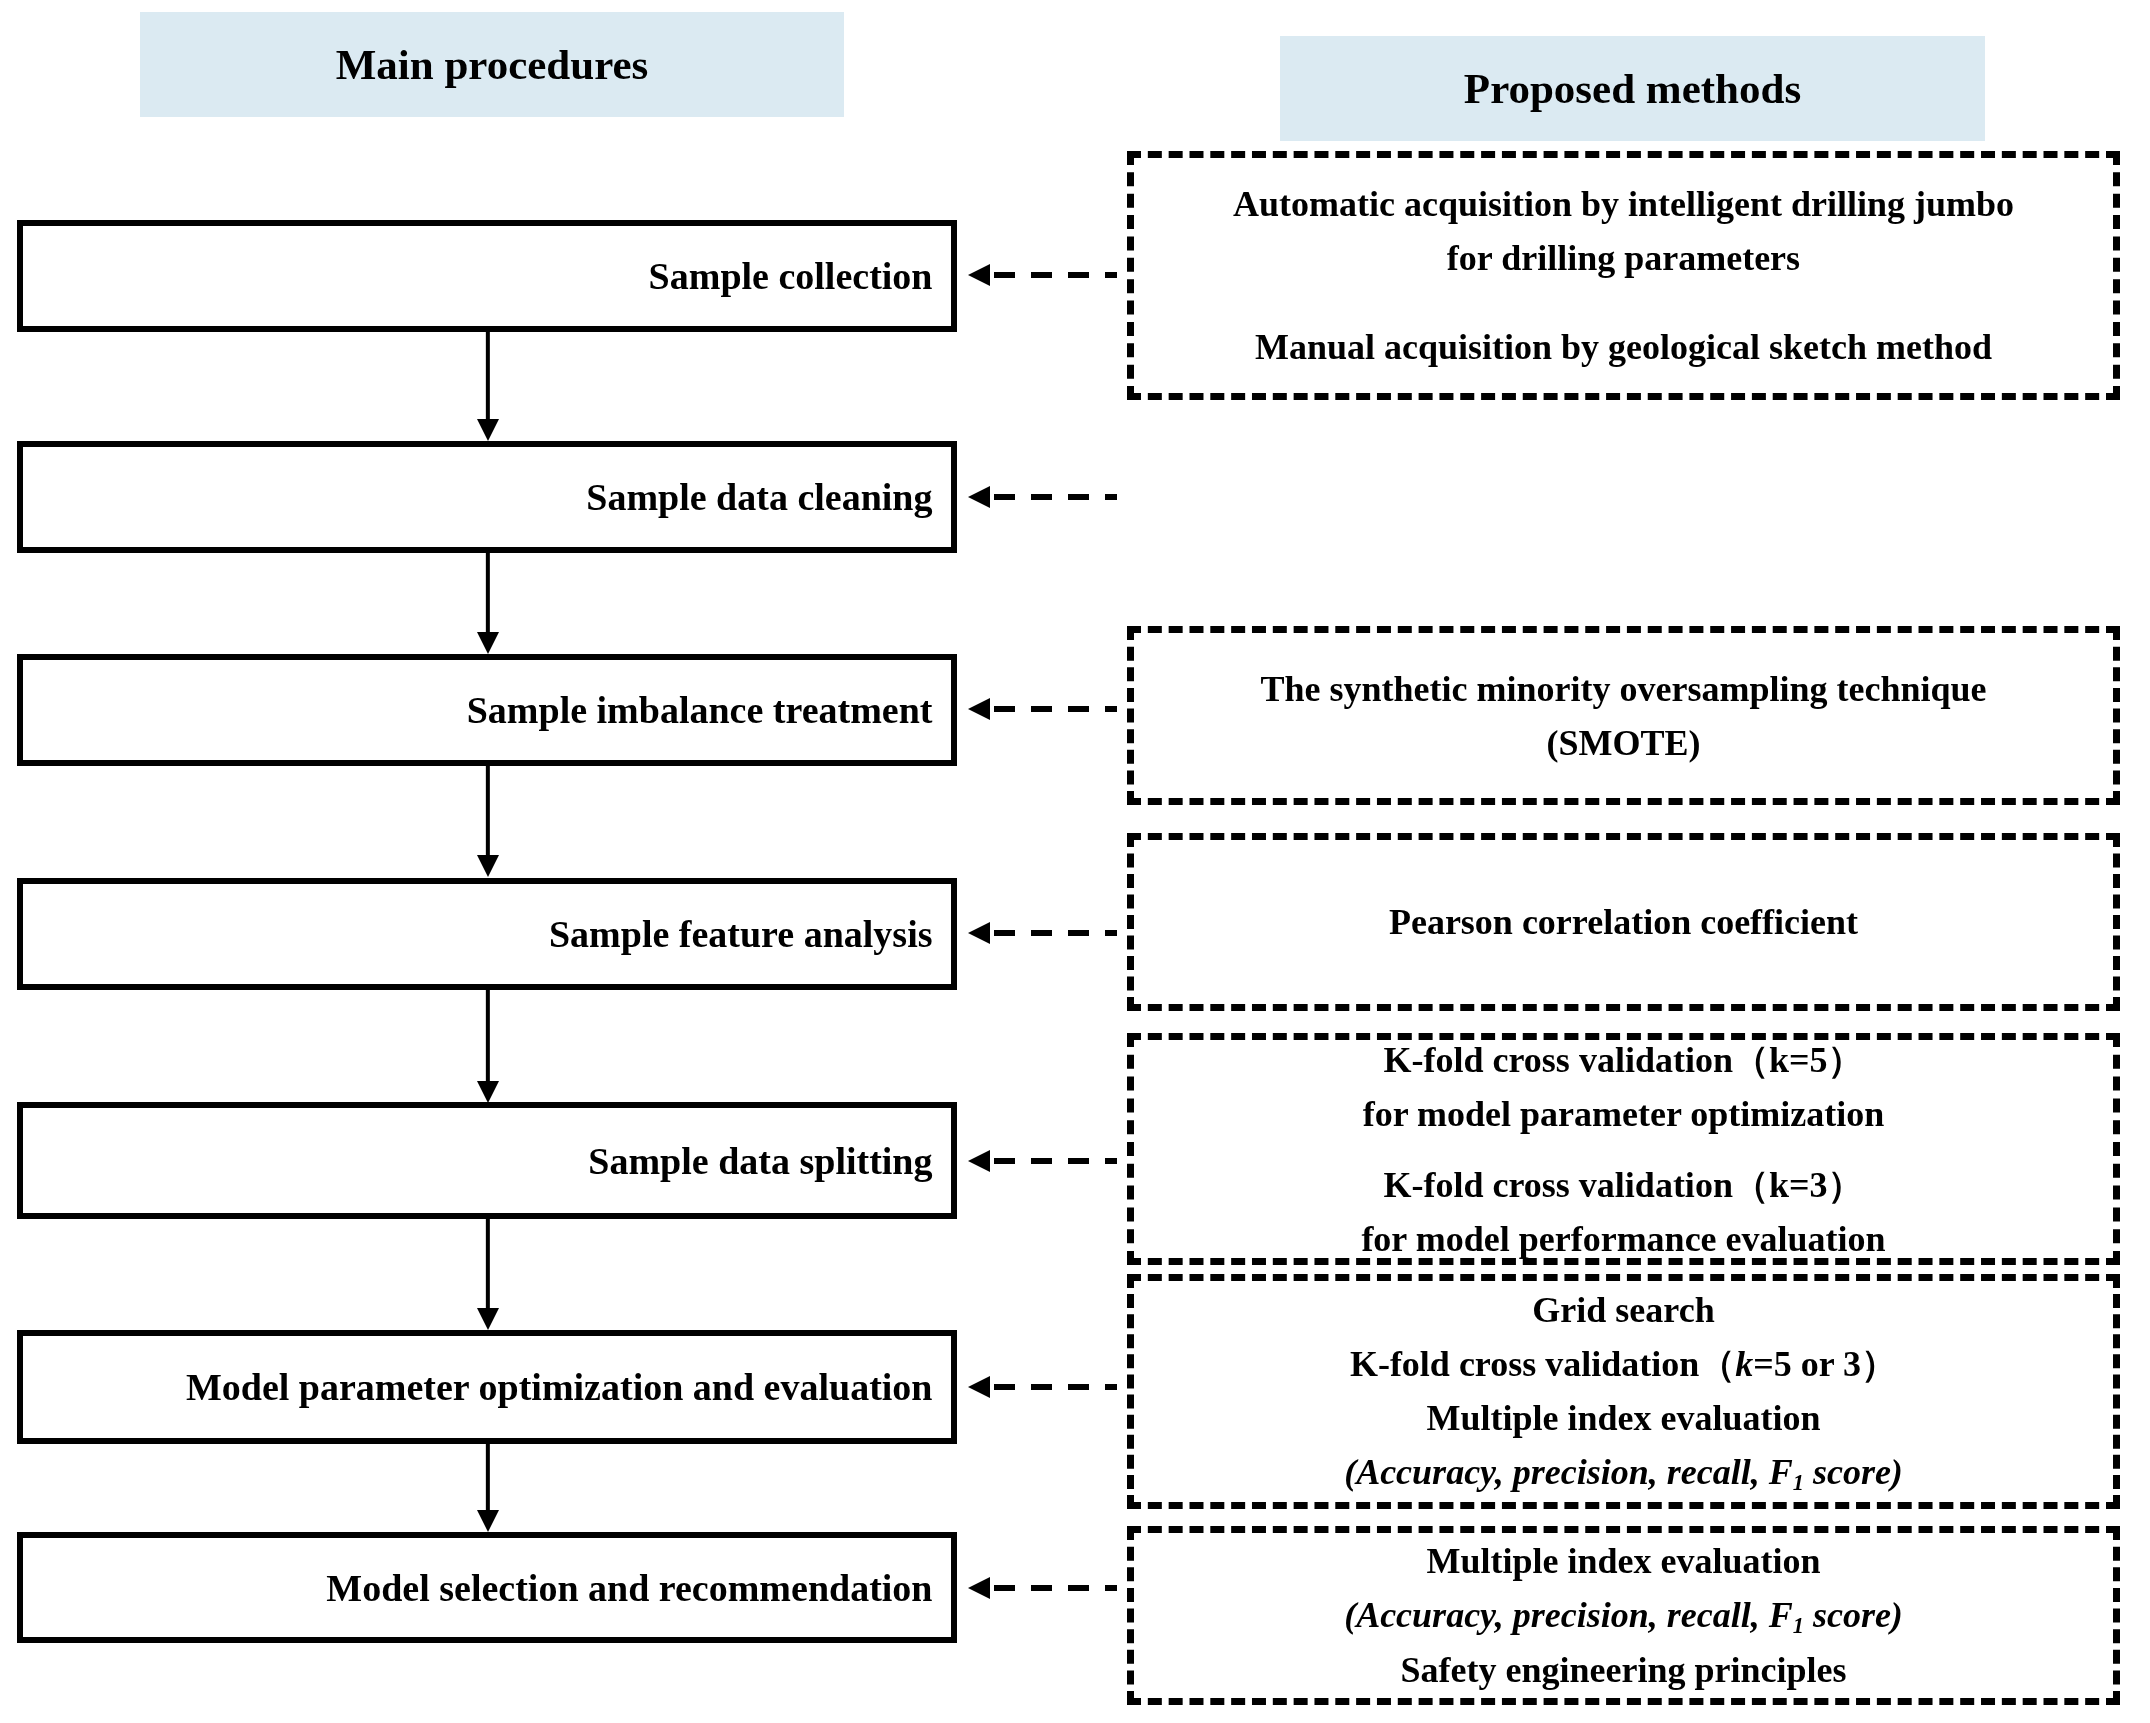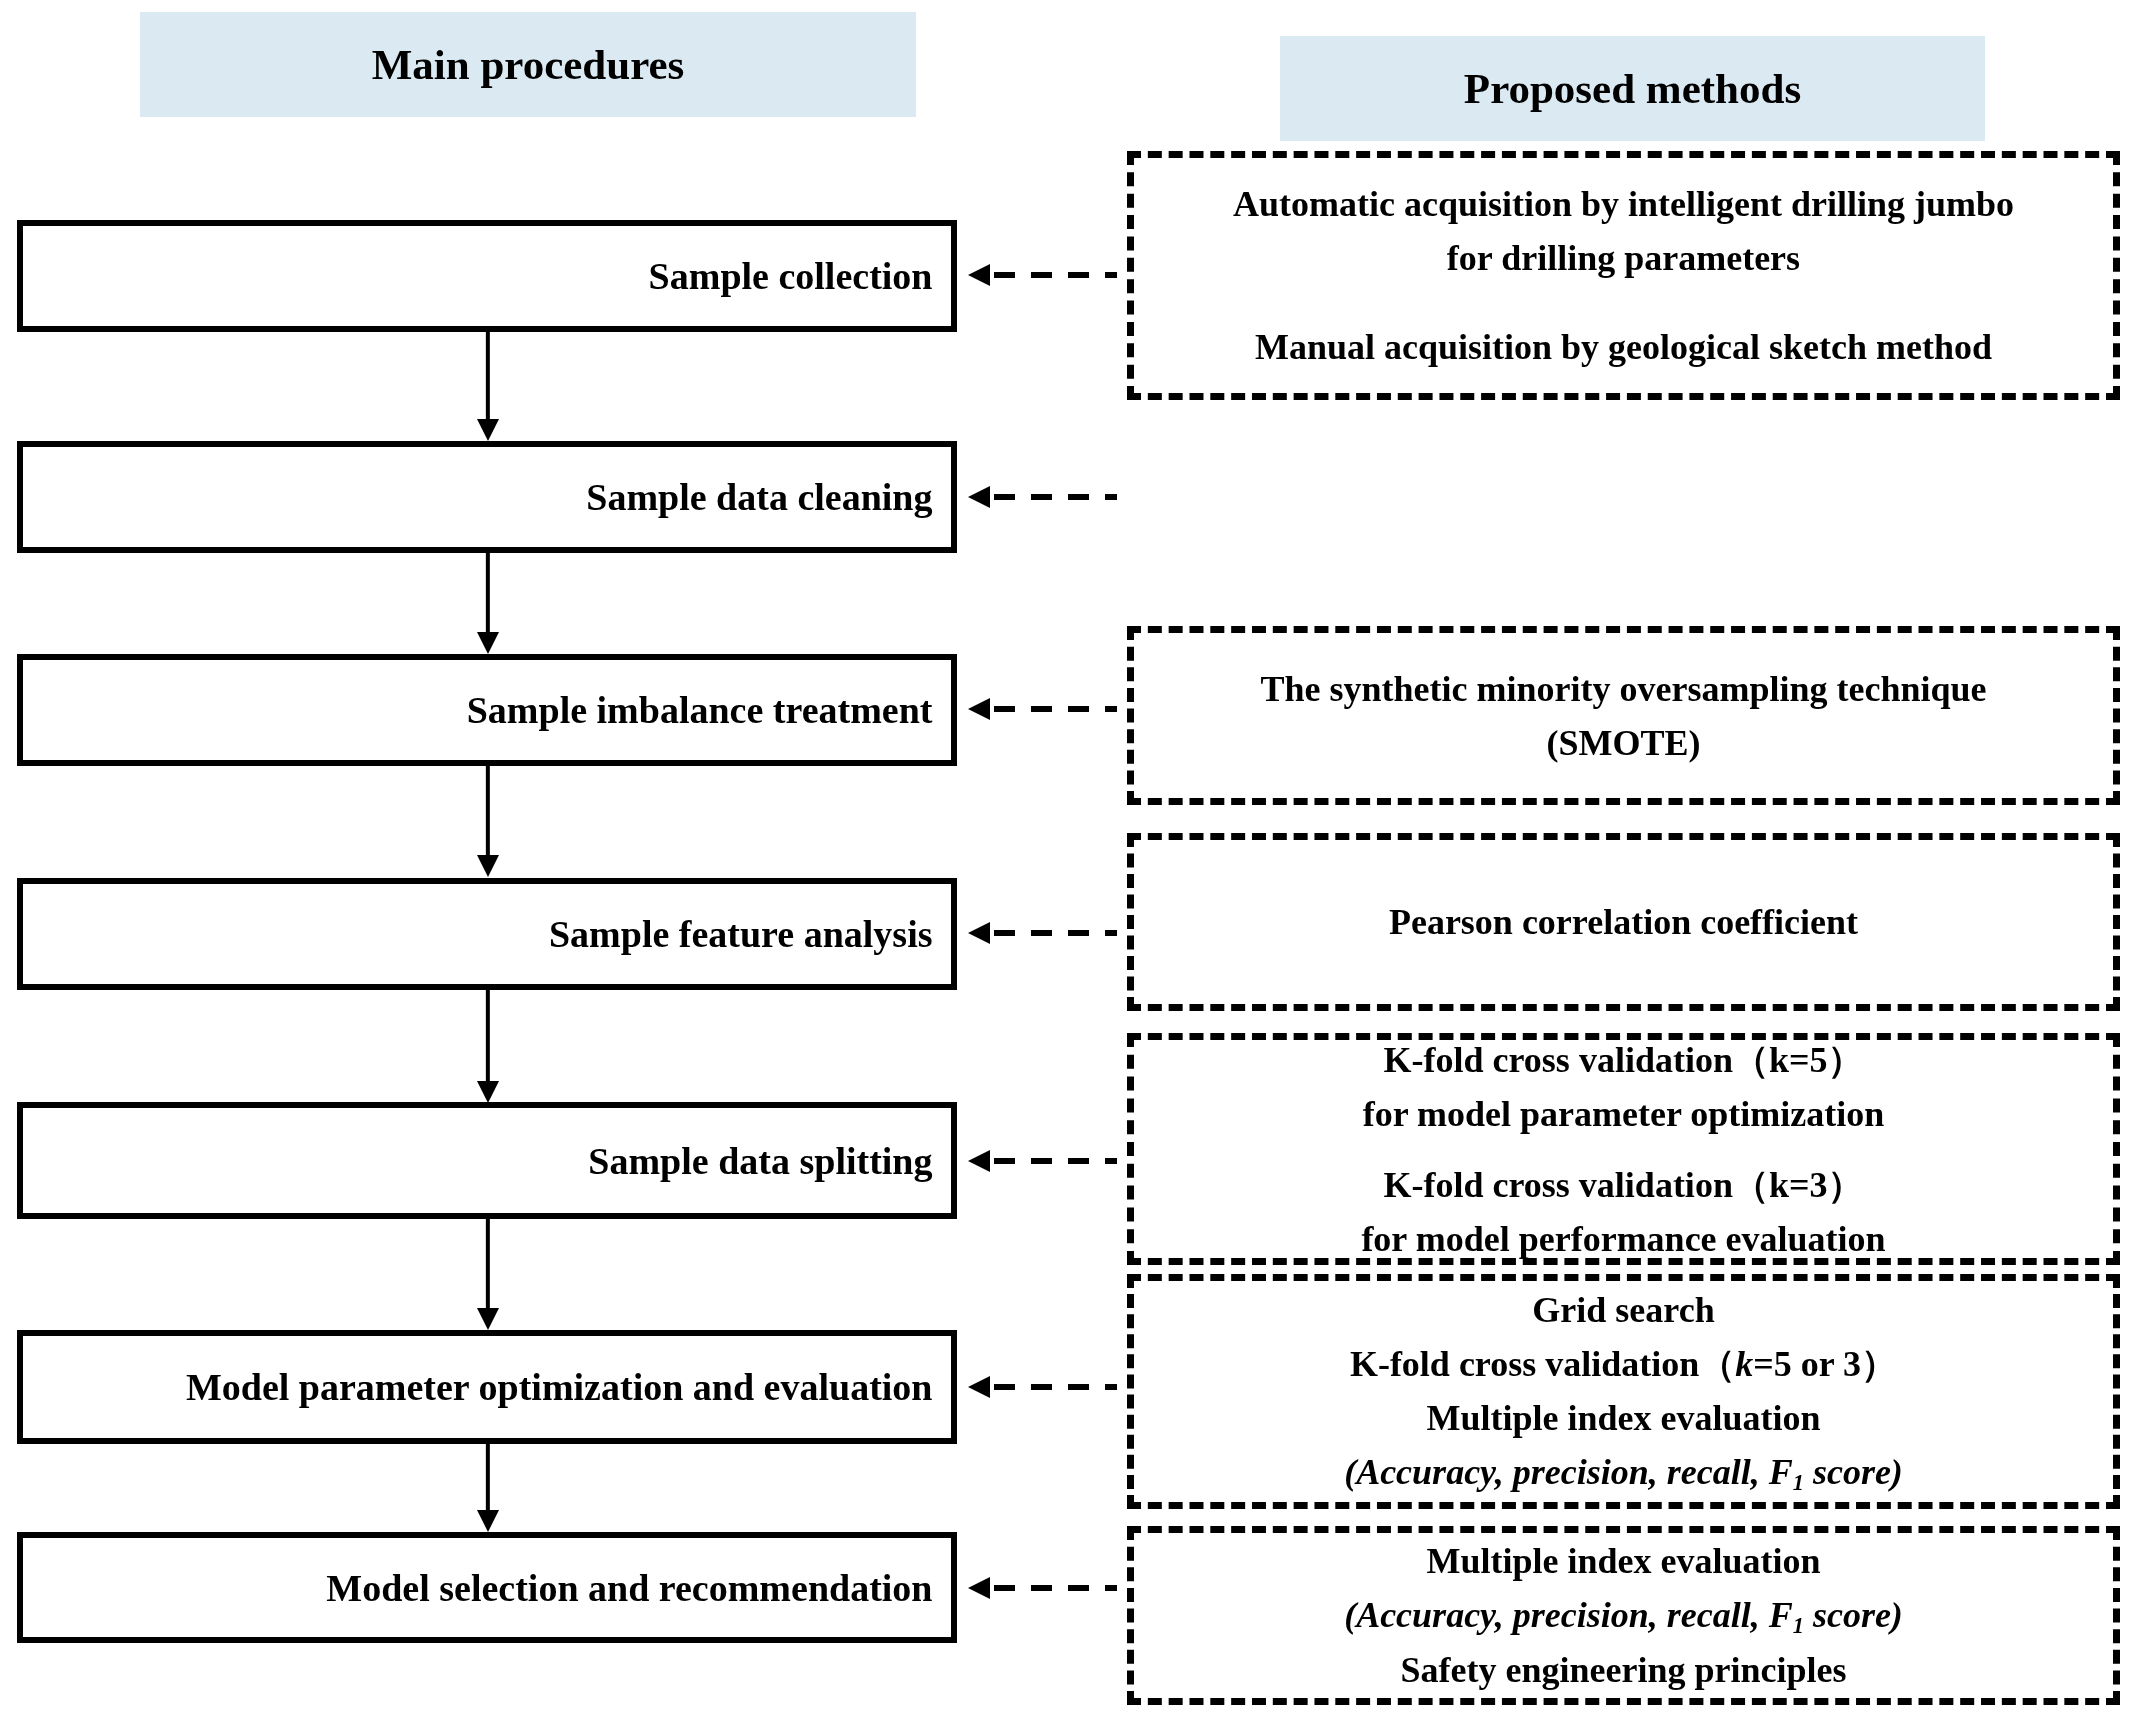--- a/index.html
+++ b/index.html
@@ -15,21 +15,21 @@
     font-weight: bold;
     overflow: hidden;
   }
   .col-header {
     position: absolute;
     top: 12.3px; height: 105px;
     background: var(--header-bg);
     display: flex; align-items: center; justify-content: center;
     font-size: 43px;
   }
-  .hdr-left  { left: 140px;  width: 776px; }
+  .hdr-left  { left: 140px;  width: 704px; }
   .hdr-right { left: 1280px; width: 705px; margin-top: 24px; }
 
   .proc-box {
     position: absolute;
     left: 17px; width: 940px;
     border: 6.2px solid #000;
     background: #fff;
     display: flex; align-items: center; justify-content: flex-end;
     text-align: center;
     font-size: 38px;

